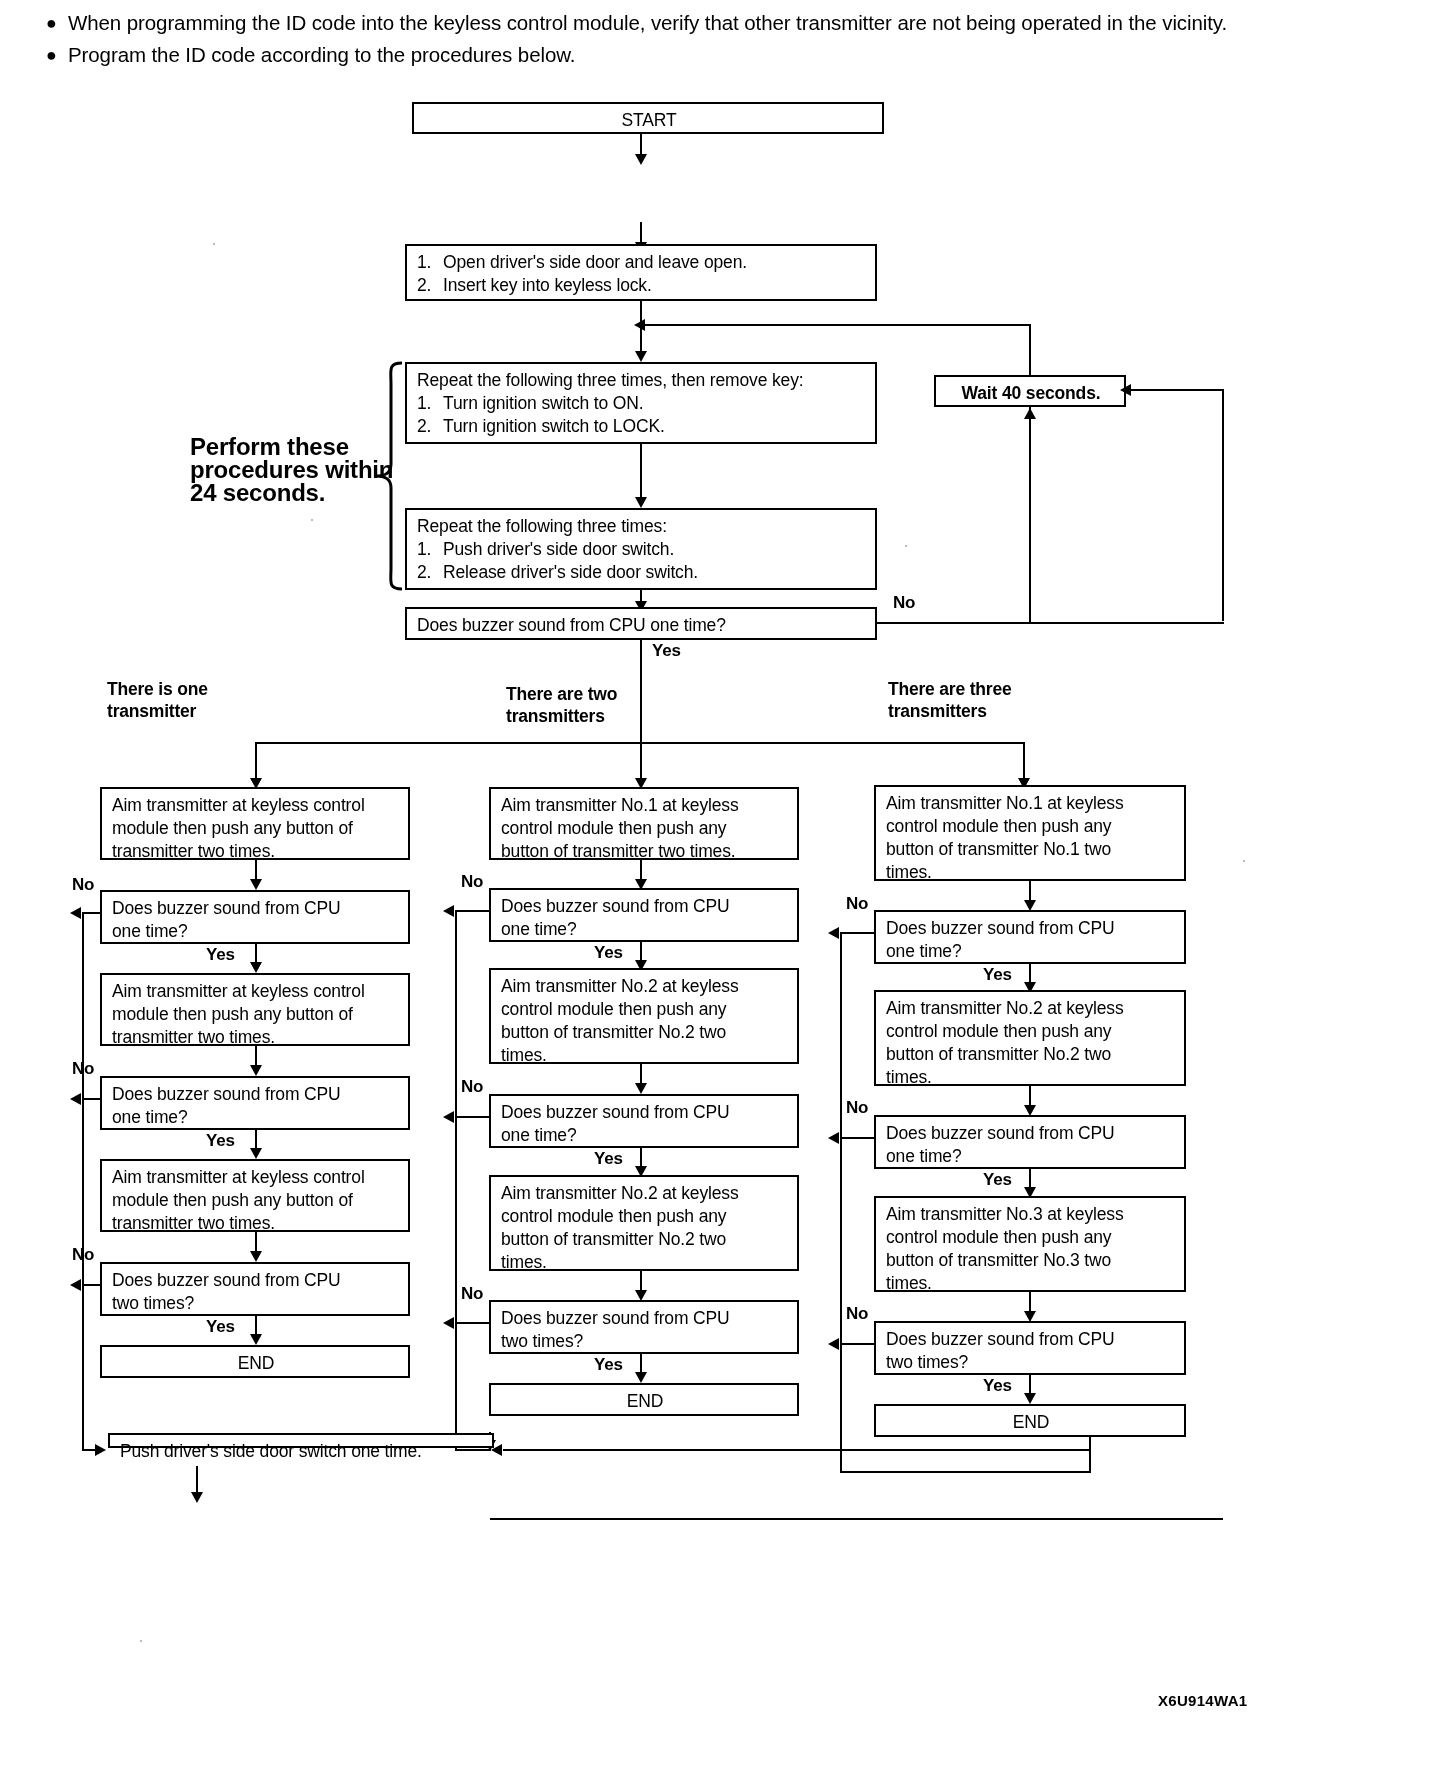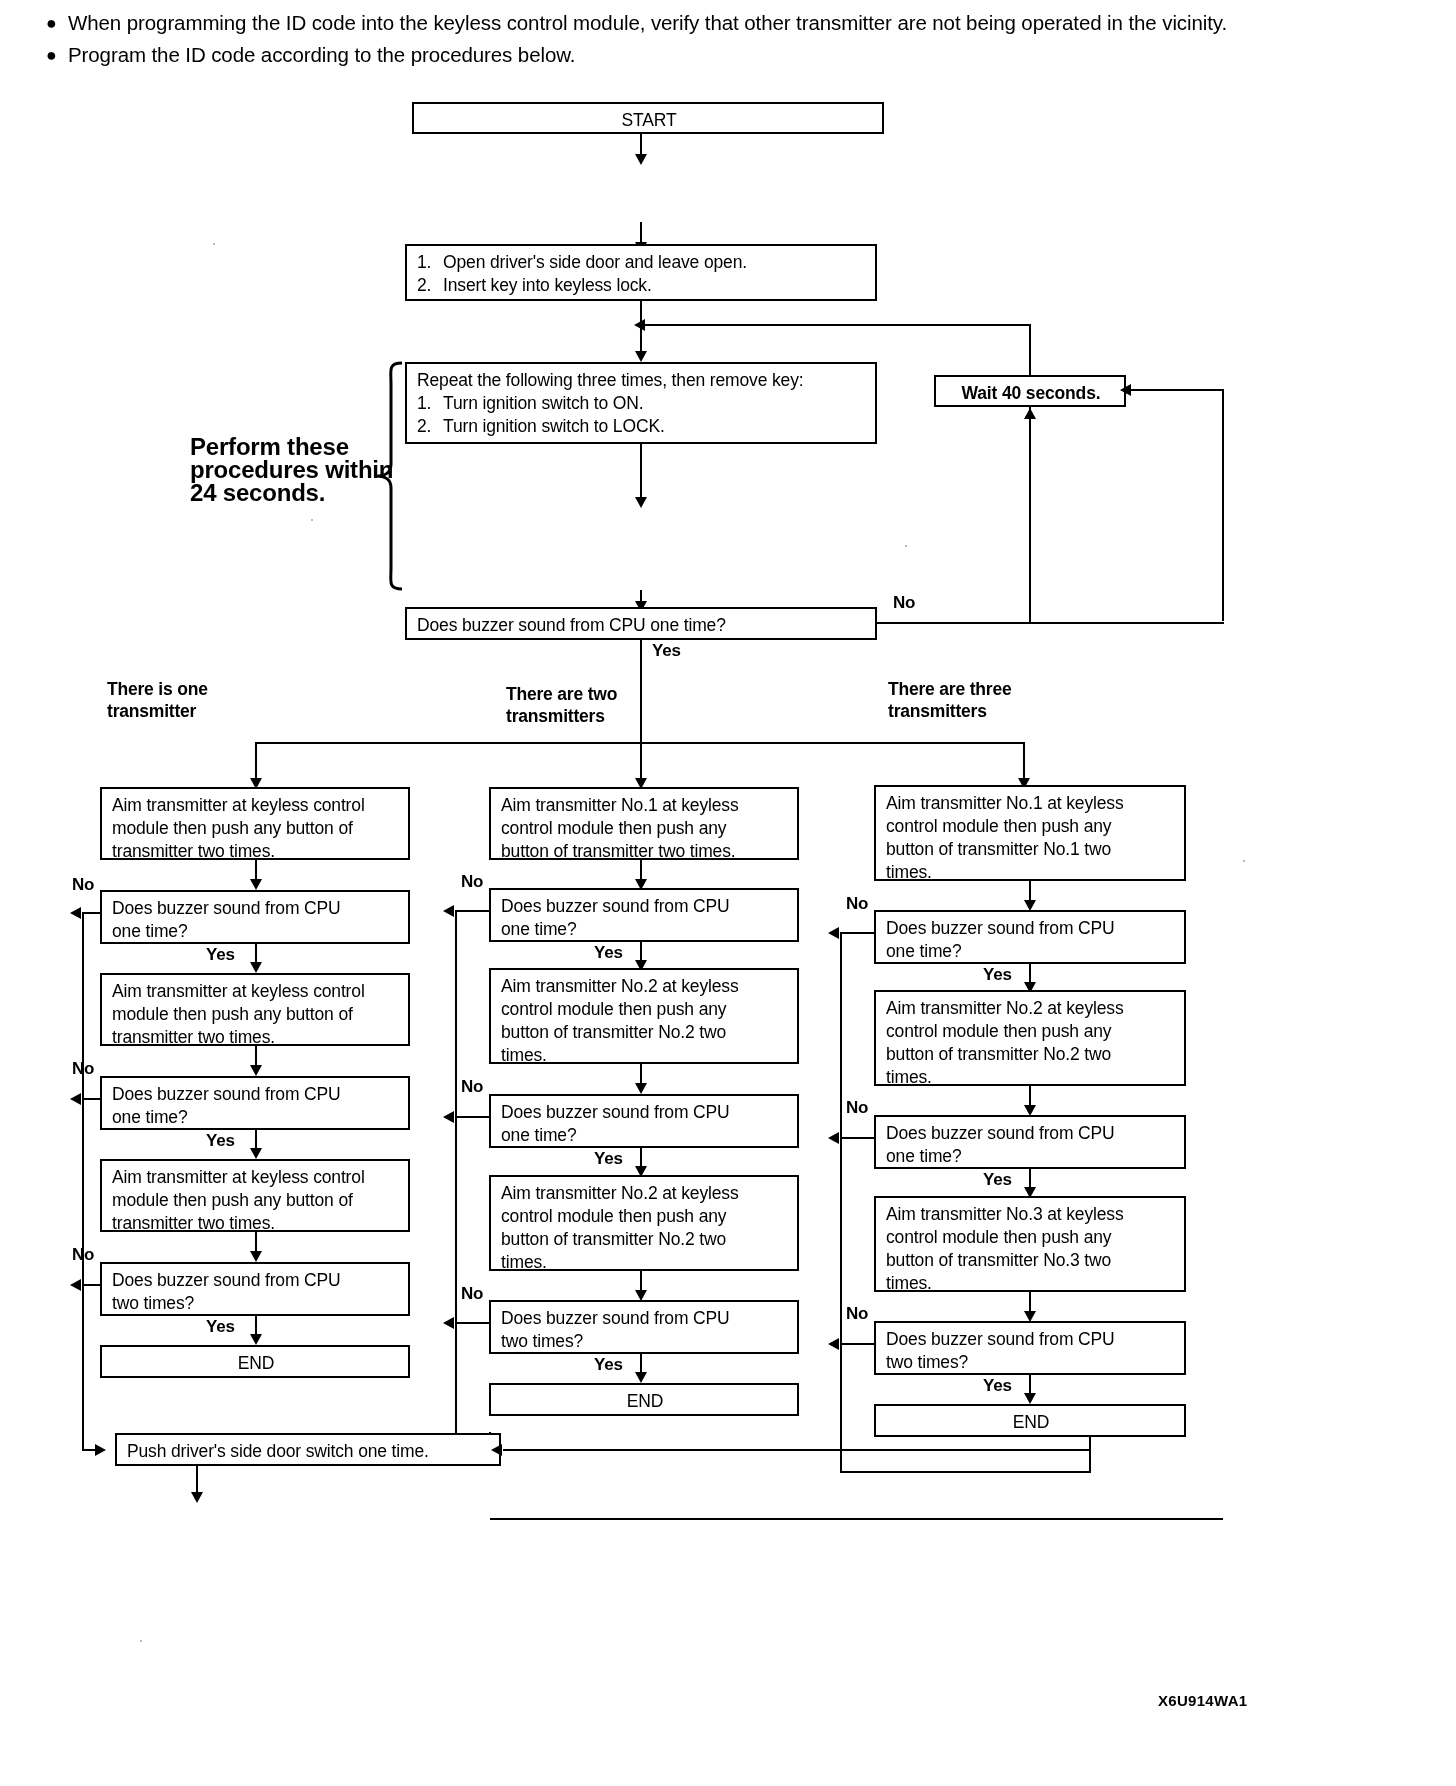--- a/index.html
+++ b/index.html
@@ -184,20 +184,25 @@
   <div class="arrow arrow-down" style="left:635px; top:351px;"></div>
 
   <div class="box" style="left:405px; top:362px; width:472px; height:82px;">
     <div class="ln">Repeat the following three times, then remove key:</div>
     <div class="ln"><span class="num">1.</span><span>Turn ignition switch to ON.</span></div>
     <div class="ln"><span class="num">2.</span><span>Turn ignition switch to LOCK.</span></div>
   </div>
   <div class="v-line" style="left:640px; top:444px; height:58px;"></div>
   <div class="arrow arrow-down" style="left:635px; top:497px;"></div>
 
+  <div class="box" style="left:405px; top:508px; width:472px; height:82px;">
+    <div class="ln">Repeat the following three times:</div>
+    <div class="ln"><span class="num">1.</span><span>Push driver's side door switch.</span></div>
+    <div class="ln"><span class="num">2.</span><span>Release driver's side door switch.</span></div>
+  </div>
   <div class="v-line" style="left:640px; top:590px; height:16px;"></div>
   <div class="arrow arrow-down" style="left:635px; top:601px;"></div>
 
   <svg class="brace" style="left:372px; top:360px; width:34px; height:232px;" viewBox="0 0 34 232" preserveAspectRatio="none">
     <path d="M30 3 C16 3 19 10 19 24 L19 104 C19 114 12 116 4 116 C12 116 19 118 19 128 L19 208 C19 222 16 229 30 229" fill="none" stroke="#000" stroke-width="3"></path>
   </svg>
   <div class="perform-note" style="left:190px; top:435px;">
     <div>Perform these</div>
     <div>procedures within</div>
     <div>24 seconds.</div>
@@ -439,21 +444,21 @@
   <div class="lbl" style="left:983px; top:1376px;">Yes</div>
   <div class="v-line" style="left:1029px; top:1375px; height:26px;"></div>
   <div class="arrow arrow-down" style="left:1024px; top:1393px;"></div>
 
   <div class="box center" style="left:874px; top:1404px; width:312px; height:33px; line-height:23px;">
     <span class="ln">END</span>
   </div>
 
   <div class="v-line" style="left:840px; top:932px; height:540px;"></div>
 
-  <div class="box" style="left:115px; top:1433px; width:386px; height:33px; line-height:23px;">
+  <div class="box" style="left:108px; top:1433px; width:386px; height:15px; line-height:23px;">
     <span class="ln">Push driver's side door switch one time.</span>
   </div>
 
   <div class="h-line" style="left:503px; top:1449px; width:588px;"></div>
   <div class="arrow arrow-left" style="left:491px; top:1444px;"></div>
   <div class="v-line" style="left:1089px; top:1437px; height:13px;"></div>
   <div class="h-line" style="left:840px; top:1471px; width:251px;"></div>
   <div class="v-line" style="left:1089px; top:1449px; height:23px;"></div>
 
   <div class="v-line" style="left:196px; top:1466px; height:33px;"></div>

